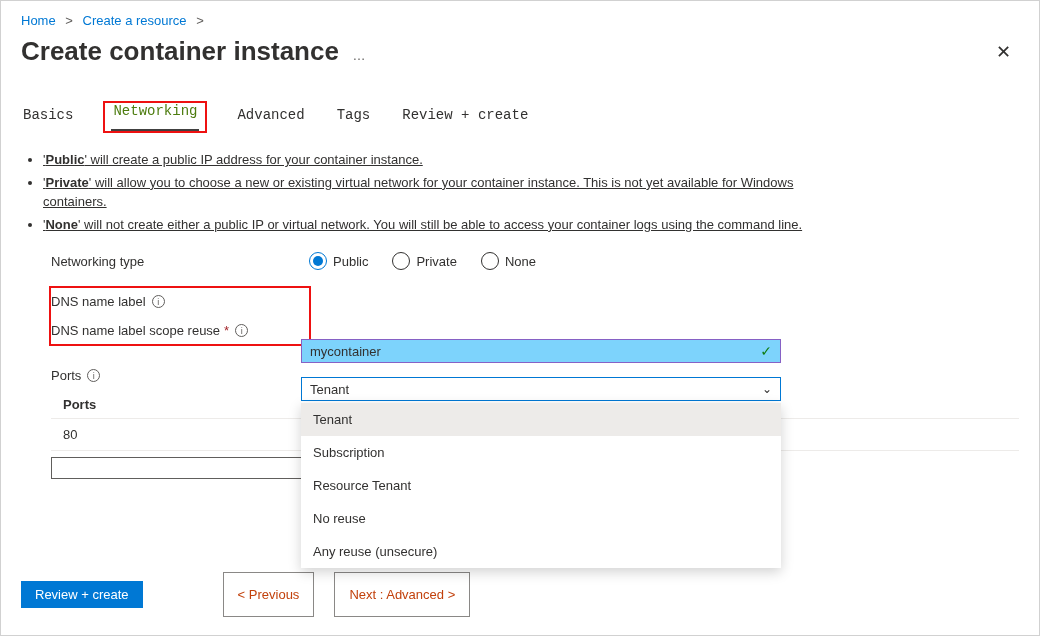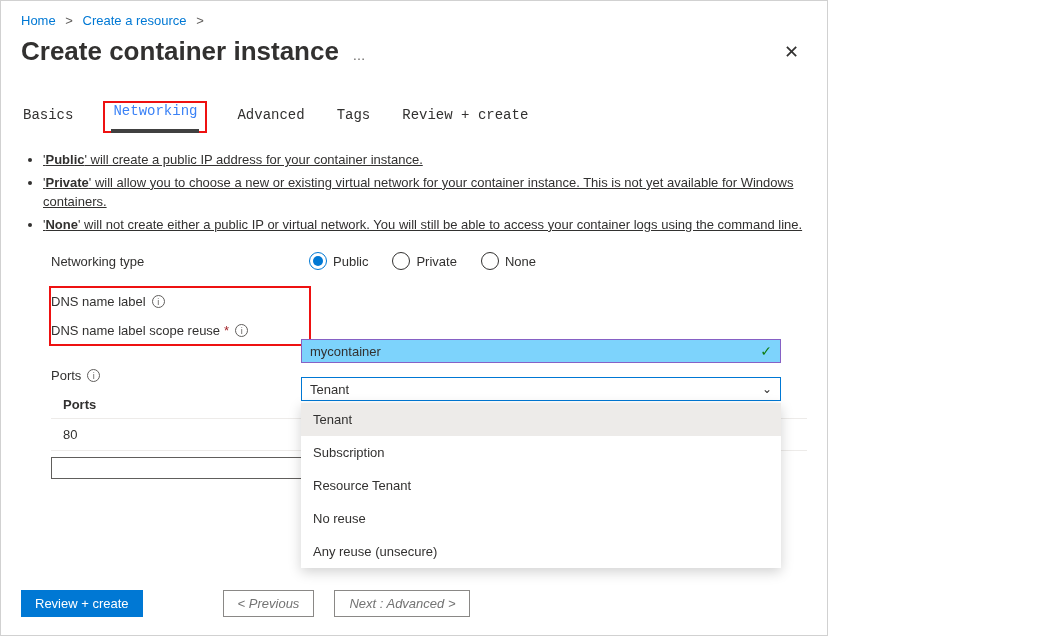--- a/index.html
+++ b/index.html
@@ -3,31 +3,31 @@
 <meta charset="utf-8">
 <style>
   * { box-sizing: border-box; }
   body {
     margin: 0;
     font-family: "Segoe UI", -apple-system, sans-serif;
     font-size: 13px;
     color: #323130;
     background: #fff;
   }
-  .page { width: 828px; height: 636px; position: relative; border: 1px solid #d1d1d1; padding: 8px 20px 0 20px; }
+  .page { width: 1040px; height: 636px; position: relative; border: 1px solid #d1d1d1; padding: 8px 20px 0 20px; }
   .breadcrumb { font-size: 13px; color: #005a9e; padding: 4px 0; }
   .breadcrumb a { color: #0078d4; text-decoration: none; }
   .breadcrumb .chev { color: #605e5c; margin: 0 6px; }
   .title-row { display:flex; align-items:center; justify-content:space-between; margin-top:4px; }
   .title { font-size: 26px; font-weight: 600; color: #323130; }
   .title-dots { color:#605e5c; margin-left:10px; letter-spacing:2px; }
   .close-x { font-size: 18px; color:#323130; cursor:pointer; padding:4px 8px; }
   .tabs { margin-top: 34px; display:flex; gap: 28px; border-bottom: none; }
   .tab { font-size: 14px; color:#323130; padding: 6px 2px 10px 2px; cursor:pointer;font-family:Liberation Mono, monospace; }
-  .tab.active { color:#3b82f6; border-bottom: 4px solid #404040; }
+  .tab.active { color:#4d7c0f; border-bottom: 2px solid #404040; }
   .tab-hi { border: 2px solid #e11; padding: 0 6px; display:inline-block; }
   .body { margin-top: 18px; font-size: 13px; color:#323130; max-width: 820px; }
   .body ul { margin: 10px 0 0 22px; padding:0;text-decoration:underline; }
   .body li { margin-bottom: 4px; line-height: 1.45; }
   .form { margin-top: 18px; margin-left: 30px; }
   .form-row { display:flex; align-items:center; margin-bottom: 16px; }
   .flabel { width: 258px; font-size: 13px; color:#323130; display:flex; align-items:center; }
   .required { color:#a4262c; margin-left:4px; }
   .info-icon { width:13px; height:13px; border:1px solid #605e5c; border-radius:50%; display:inline-flex; align-items:center; justify-content:center; font-size:9px; color:#605e5c; margin-left:6px; }
   .radios { display:flex; gap: 24px; }
@@ -44,21 +44,21 @@
   .dropdown-list { position:absolute; top:26px; left:0; width:480px; background:#fff; box-shadow:0 4px 12px rgba(0,0,0,0.18); z-index:10; }
   .dd-item { padding:9px 12px; font-size:13px; cursor:pointer; }
   .dd-item.selected { background:#edebe9; }
   .ports-label { font-size:13px; display:flex; align-items:center; margin-top:8px; }
   .ports-table { margin-top:8px; }
   .ports-header { font-weight:600; font-size:13px; padding:6px 12px 6px 12px; border-bottom:1px solid #edebe9; }
   .ports-row { padding:8px 12px; font-size:13px; border-bottom:1px solid #edebe9; }
   .ports-input { margin-top:6px; width:720px; height:22px; border:1px solid #605e5c; }
   .footer { position:absolute; bottom:18px; left:20px; display:flex; gap:20px; align-items:center; }
   .btn-primary { background:#0078d4; color:#fff; border:none; padding:6px 14px; font-size:13px; cursor:pointer; }
-  .btn-outline { background:#fff; color:#737373; border:1px solid #8a8886; padding:5px 14px; font-size:13px; cursor:pointer;font-style:italic; }
+  .btn-outline { background:#fff; color:#c2410c; border:1px solid #8a8886; padding:14px 14px; font-size:13px; cursor:pointer; }
 </style>
 </head>
 <body>
 
 <div class="page">
 
   <div class="breadcrumb">
     <a href="#">Home</a>
     <span class="chev">&gt;</span>
     <a href="#">Create a resource</a>

